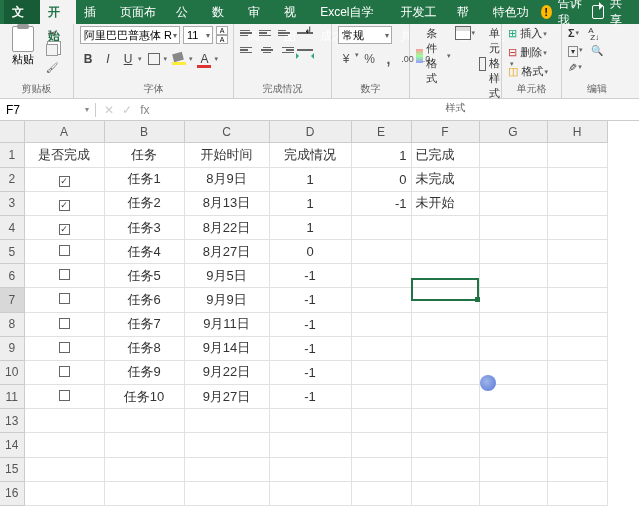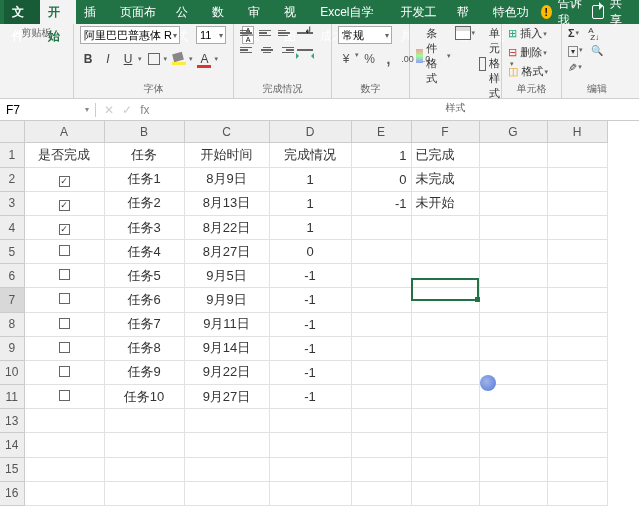--- a/index.html
+++ b/index.html
@@ -24,21 +24,21 @@
 
   .btn-big { display: flex; flex-direction: column; align-items: center; justify-content: center; width: 34px; cursor: pointer; }
   .paste-ico { width: 22px; height: 26px; background: linear-gradient(#fff,#fff); border: 1px solid #999; border-radius: 2px; position: relative; }
   .paste-ico:before { content: ""; position: absolute; top: -3px; left: 4px; width: 12px; height: 5px; background: #999; border-radius: 2px; }
   .col-stack { display: flex; flex-direction: column; gap: 3px; }
   .mini { width: 16px; height: 14px; display: inline-flex; align-items: center; justify-content: center; font-size: 11px; color: #555; cursor: pointer; }
   .scissors:before { content: "✂"; }
   .copy { border: 1px solid #999; width: 12px; height: 12px; box-shadow: 2px -2px 0 #fff, 2px -2px 0 1px #999; }
   .brush:before { content: "🖌"; font-size: 10px; }
 
-  .font-row { display: flex; gap: 16px; align-items: center; margin-bottom: 3px; }
+  .font-row { display: flex; gap: 3px; align-items: center; margin-bottom: 3px; }
   .combo { background: #fff; border: 1px solid #aaa; height: 18px; font-size: 11px; display: flex; align-items: center; padding: 0 3px; position: relative; }
   .combo .caret { position: absolute; right: 2px; font-size: 8px; color: #666; }
   .font-name { width: 100px; }
   .font-size { width: 30px; }
   .stepper { display: flex; flex-direction: column; }
   .stepper span { width: 12px; height: 9px; border: 1px solid #aaa; font-size: 7px; text-align: center; line-height: 7px; background: #fff; cursor: pointer; }
   .tool-row { display: flex; gap: 4px; align-items: center; }
   .sq { width: 16px; height: 16px; display: inline-flex; align-items: center; justify-content: center; font-size: 12px; color: #444; cursor: pointer; }
   .sq.bold { font-weight: bold; }
   .sq.italic { font-style: italic; }
@@ -128,20 +128,33 @@
   <div class="right">
     <span class="warn">!</span>
     <span>告诉我</span>
     <span class="share-ico"></span>
     <span>共享</span>
   </div>
 </div>
 
 <div class="ribbon">
   <div class="group" style="width:74px">
+    <div class="body">
+      <div class="btn-big">
+        <div class="paste-ico"></div>
+        <span style="font-size:11px">粘贴</span>
+      </div>
+      <div class="col-stack">
+        <span class="mini scissors"></span>
+        <span class="mini">
+            <span class="copy"></span>
+          </span>
+        <span class="mini brush"></span>
+      </div>
+    </div>
     <div class="label">剪贴板</div>
   </div>
 
   <div class="group" style="width:160px">
     <div class="body" style="flex-direction:column">
       <div class="font-row">
         <div class="combo font-name">
             <span>阿里巴巴普惠体 R</span>
             <span class="caret">▾</span>
           </div>

